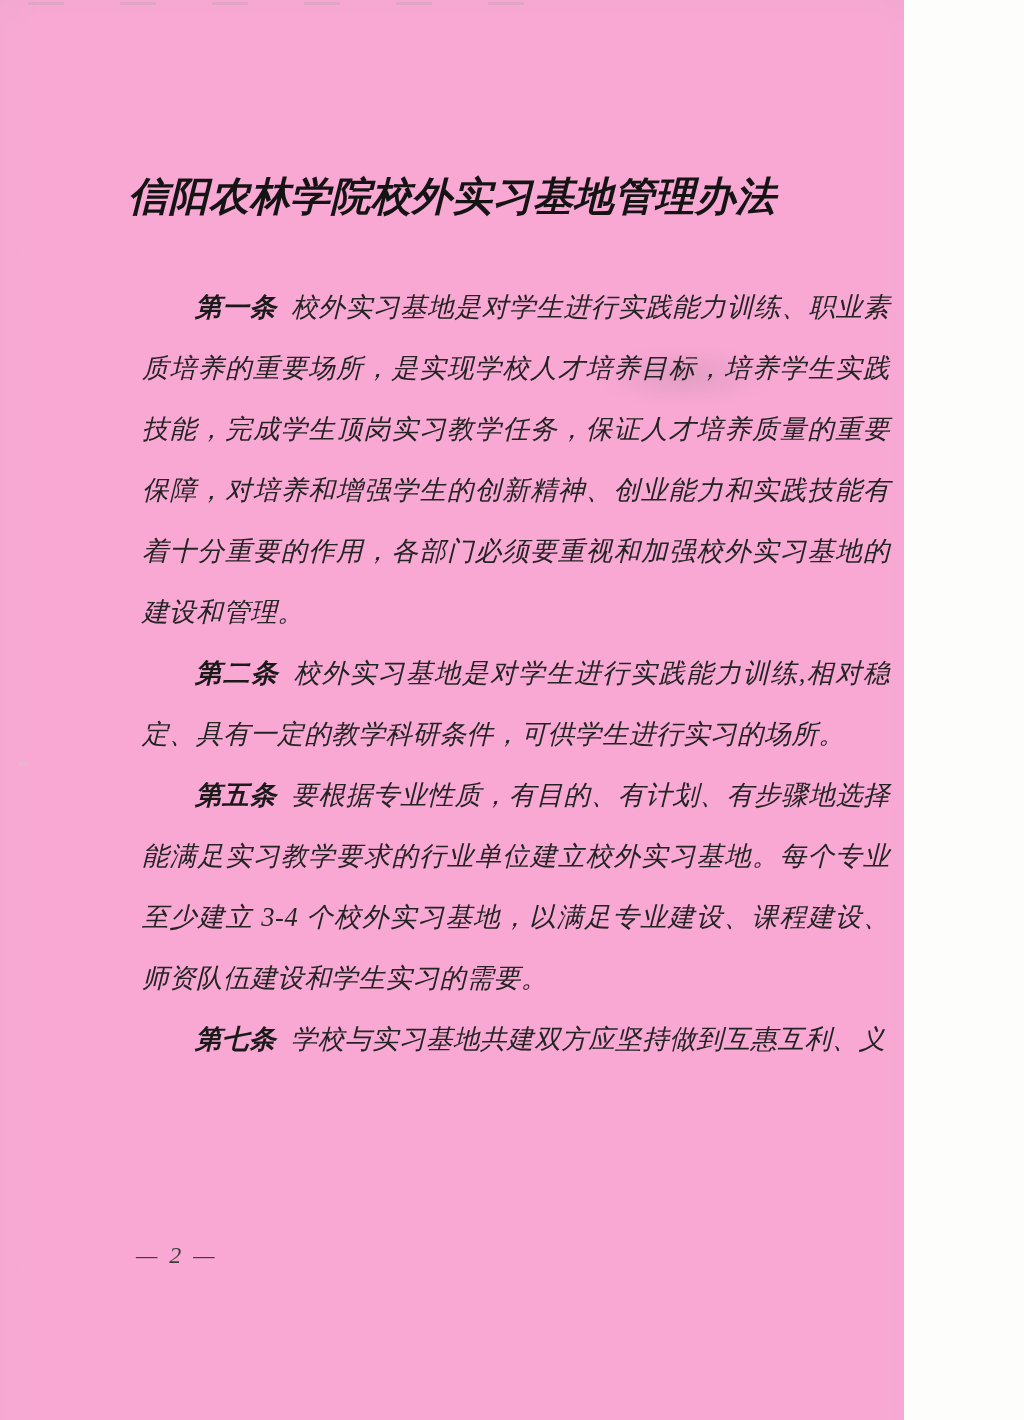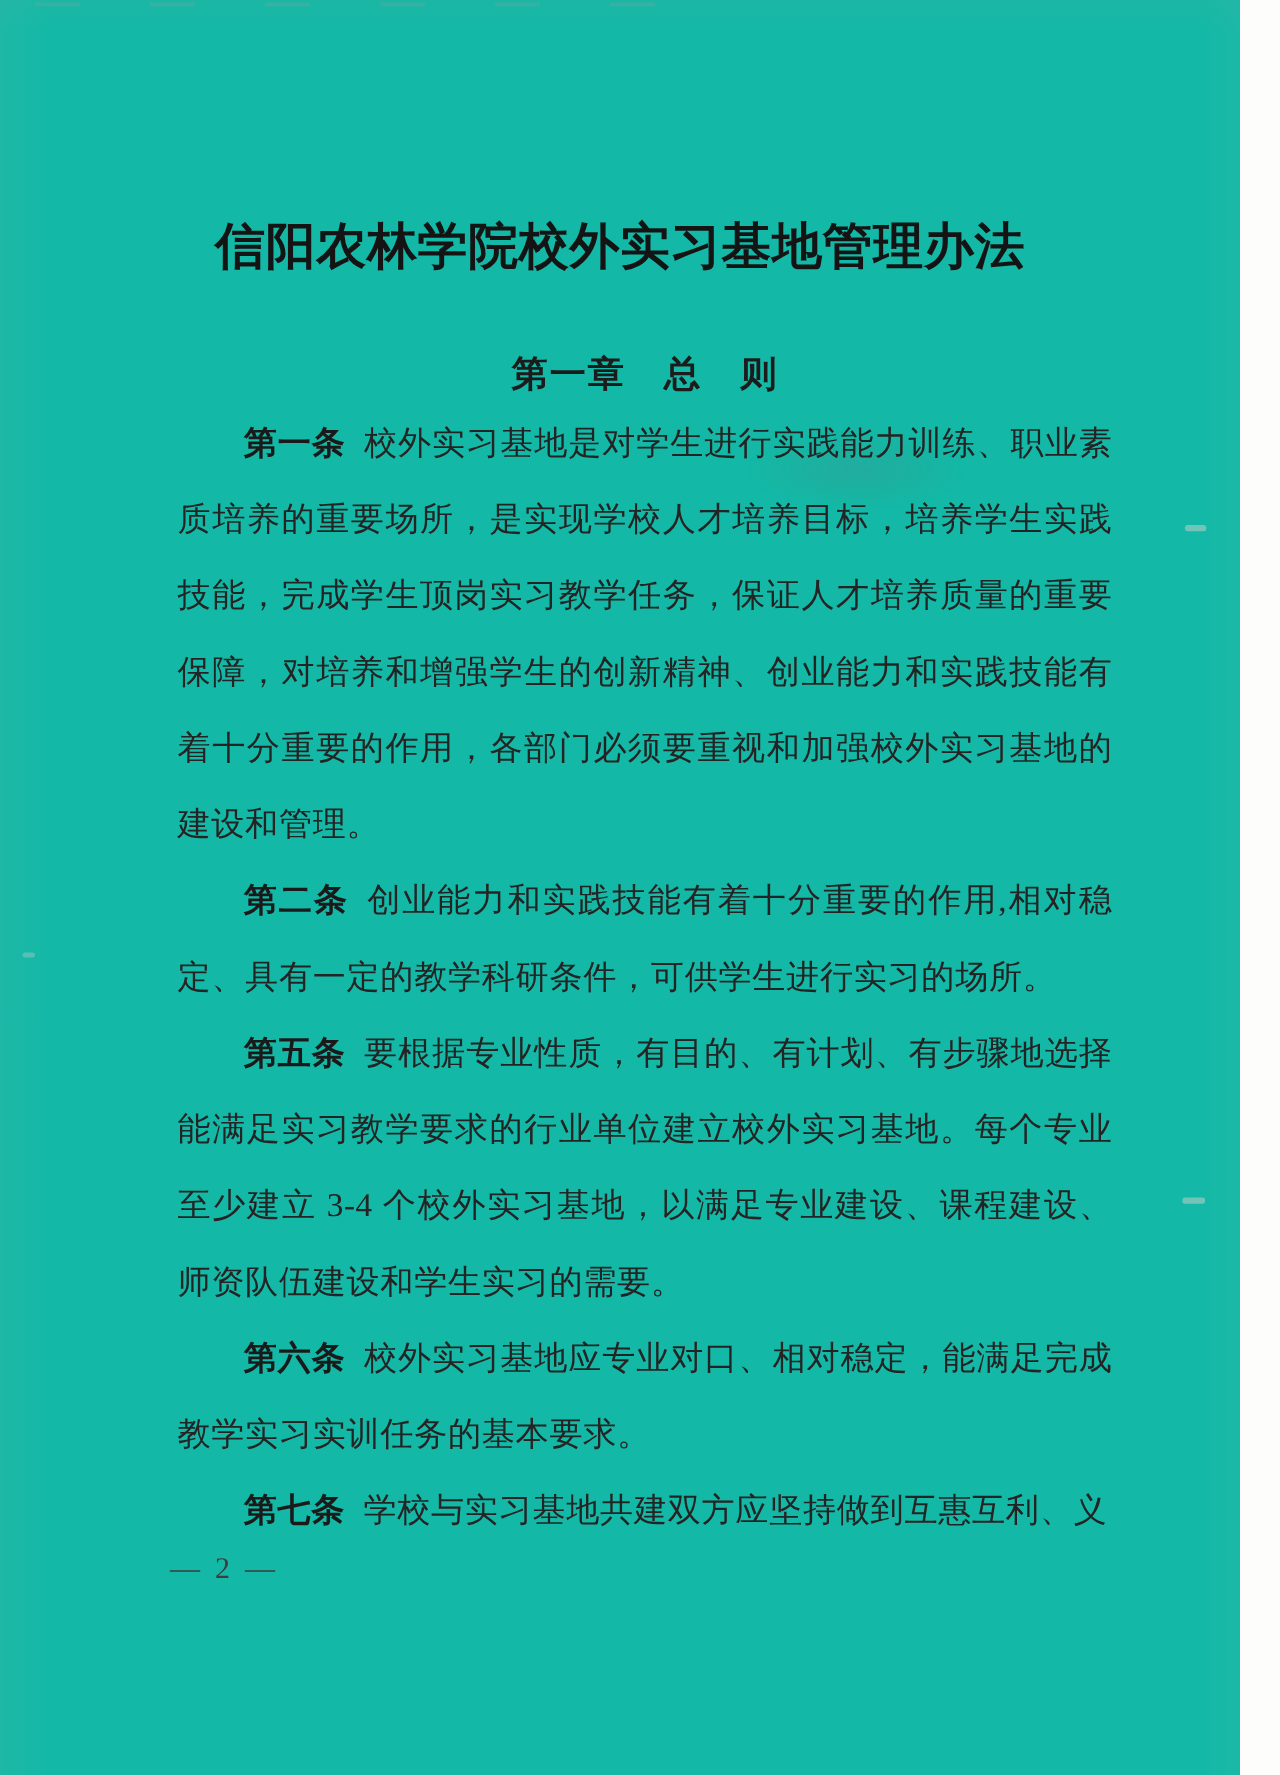--- a/index.html
+++ b/index.html
@@ -2,25 +2,26 @@
 <html><head>
 <meta charset="utf-8">
 <title>Scanned Document Page</title>
 <style>
   * { margin: 0; padding: 0; box-sizing: border-box; }
   html, body { background: #fdfdfc; }
   body { font-family: "Liberation Serif", "DejaVu Serif", serif; }
 
   .page {
     position: relative;
-    width: 992px;
+    width: 904px;
     height: 1420px;
-    background: #14b8a6;
+    background: #f9a8d4;
     overflow: hidden;
     color: #262626;
+    font-style: italic;
   }
 
   
   .page::before {
     content: "";
     position: absolute; inset: 0;
     background:
       linear-gradient(90deg, rgba(180,180,175,0.06) 0, rgba(0,0,0,0) 40px),
       linear-gradient(270deg, rgba(180,180,175,0.05) 0, rgba(0,0,0,0) 30px),
       linear-gradient(180deg, rgba(160,160,155,0.05) 0, rgba(0,0,0,0) 26px);
@@ -116,23 +117,21 @@
   <div class="speck-top"></div>
   <div class="bleed-through"></div>
   <div class="paper-edge-line"></div>
   <div class="speck speck-a"></div>
   <div class="speck speck-b"></div>
   <div class="speck speck-c"></div>
 
   <h1 class="doc-title">信阳农林学院校外实习基地管理办法</h1>
 
   <div class="doc-body">
-      <div class="chapter-heading">第一章　总　则</div>
       <p class="article"><b class="article-label">第一条</b><span>校外实习基地是对学生进行实践能力训练、职业素质培养的重要场所，是实现学校人才培养目标，培养学生实践技能，完成学生顶岗实习教学任务，保证人才培养质量的重要保障，对培养和增强学生的创新精神、创业能力和实践技能有着十分重要的作用，各部门必须要重视和加强校外实习基地的建设和管理。</span></p>
-      <p class="article"><b class="article-label">第二条</b><span>创业能力和实践技能有着十分重要的作用,相对稳定、具有一定的教学科研条件，可供学生进行实习的场所。</span></p>
+      <p class="article"><b class="article-label">第二条</b><span>校外实习基地是对学生进行实践能力训练,相对稳定、具有一定的教学科研条件，可供学生进行实习的场所。</span></p>
       <p class="article"><b class="article-label">第五条</b><span>要根据专业性质，有目的、有计划、有步骤地选择能满足实习教学要求的行业单位建立校外实习基地。每个专业至少建立 3-4 个校外实习基地，以满足专业建设、课程建设、师资队伍建设和学生实习的需要。</span></p>
-      <p class="article"><b class="article-label">第六条</b><span>校外实习基地应专业对口、相对稳定，能满足完成教学实习实训任务的基本要求。</span></p>
       <p class="article"><b class="article-label">第七条</b><span>学校与实习基地共建双方应坚持做到互惠互利、义</span></p>
     </div>
 
   <div class="page-number">— 2 —</div>
 
 </div>
 
 </body></html>

